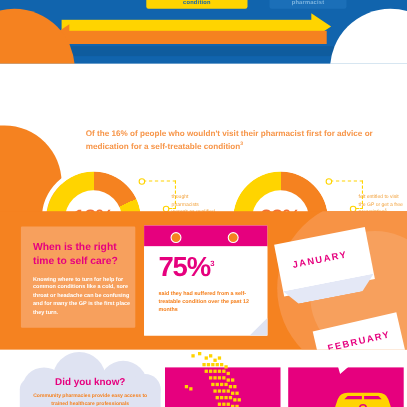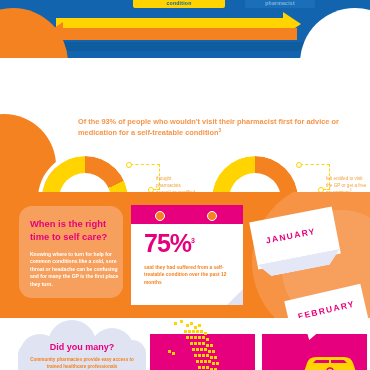--- a/index.html
+++ b/index.html
@@ -54,21 +54,21 @@
   .lead-line{position:absolute;}
   .lead-line .seg{position:absolute;border-top:1px dashed #ffd400;}
   .lead-line .segv{position:absolute;border-left:1px dashed #ffd400;}
   .dot{position:absolute;width:4px;height:4px;border-radius:50%;background:#fff;border:1.2px solid #ffd400;}
 
   
   .orange-sec{position:absolute;left:0;top:192px;width:370px;height:126px;background:#f58220;overflow:hidden;}
   .orange-circ-1{position:absolute;left:252px;top:-10px;width:160px;height:160px;border-radius:50%;background:#f79345;}
   .orange-circ-2{position:absolute;left:282px;top:18px;width:118px;height:118px;border-radius:50%;background:#f7a05d;}
 
-  .purple-card{position:absolute;left:19px;top:14px;width:104px;height:92px;background:#f7a05d;border-radius:13px;}
+  .purple-card{position:absolute;left:19px;top:14px;width:104px;height:92px;background:#f7a05d;border-radius:1px;}
   .purple-card h2{margin:0;position:absolute;left:11px;top:12px;width:88px;color:#e6007e;font-size:9.4px;line-height:12.5px;font-weight:bold;}
   .purple-card p{margin:0;position:absolute;left:11px;top:45px;width:90px;color:#ffffff;font-size:5px;line-height:7.4px;font-weight:600;}
 
   
   .cal{position:absolute;left:131px;top:13px;width:112px;height:100px;background:#ffffff;box-shadow:0 0 0 0 transparent;}
   .cal-head{position:absolute;left:0;top:0;width:112px;height:19px;background:#e6007e;}
   .cal-ring{position:absolute;top:6px;width:8px;height:8px;border-radius:50%;background:#f58220;border:1.6px solid #fff;}
   .cal-ring.r1{left:24px;}
   .cal-ring.r2{left:76px;}
   .cal-body{position:absolute;left:0;top:19px;width:112px;height:81px;background:#fff;}
@@ -117,21 +117,21 @@
     <div class="arrow-orange"></div>
     <div class="blue-ledge"></div>
     <div class="orange-blob"></div>
     <div class="white-blob"></div>
   </div>
 
   <div class="white-sec">
     <div class="orange-left-blob"></div>
 
     <div class="headline">
-      <span>Of the 93% of people who wouldn't visit their pharmacist first for advice or medication for a self-treatable condition</span><sup>3</sup>
+      <span>Of the 16% of people who wouldn't visit their pharmacist first for advice or medication for a self-treatable condition</span><sup>3</sup>
     </div>
 
     <div class="donut" id="donut-18" style="background: conic-gradient(rgb(245, 130, 32) 0deg, rgb(245, 130, 32) 64.8deg, rgb(255, 212, 0) 64.8deg, rgb(255, 212, 0) 360deg);">
       <div class="donut-ring-outline"></div>
       <div class="hole">
         <span>18%</span>
       </div>
     </div>
     <div class="lead-line" style="left:126px;top:106px;width:34px;height:26px;">
       <div class="seg" style="left:4px;top:0;width:30px;"></div>
@@ -195,21 +195,21 @@
     </div>
   </div>
 
   <div class="bottom-sec">
     <div class="cloud">
       <div class="lobe" style="left:2px;top:14px;width:40px;height:40px;"></div>
       <div class="lobe" style="left:30px;top:0px;width:48px;height:48px;"></div>
       <div class="lobe" style="left:72px;top:8px;width:44px;height:44px;"></div>
       <div class="lobe" style="left:100px;top:20px;width:28px;height:28px;"></div>
       <div class="base"></div>
-      <h3>Did you many?</h3>
+      <h3>Did you know?</h3>
       <p>Community pharmacies provide easy access to trained healthcare professionals</p>
     </div>
 
     <div class="pink-panel" id="panel-map">
       <svg class="uk-map" width="74" height="66" viewBox="0 0 74 66">
         <g fill="#ffd400">
           <rect x="8" y="2" width="3" height="3"></rect>
             <rect x="14" y="0" width="3" height="3"></rect>
           <rect x="20" y="4" width="3" height="3"></rect>
             <rect x="24" y="2" width="3" height="3"></rect>

